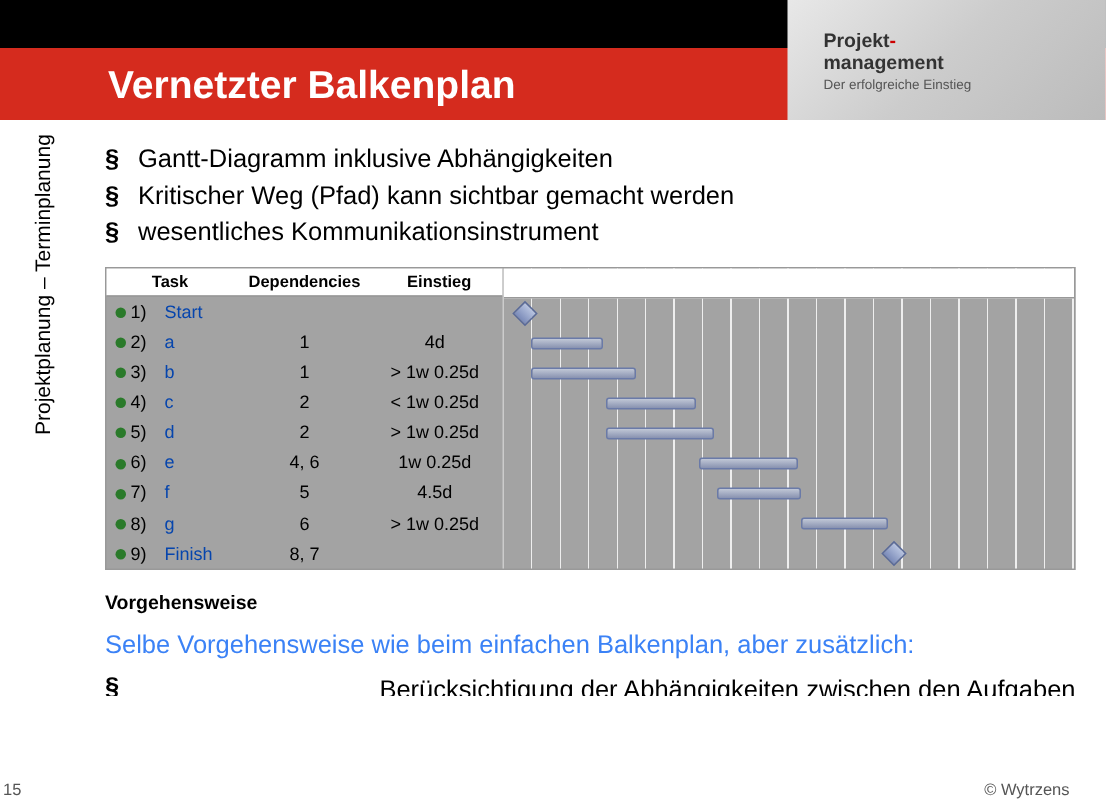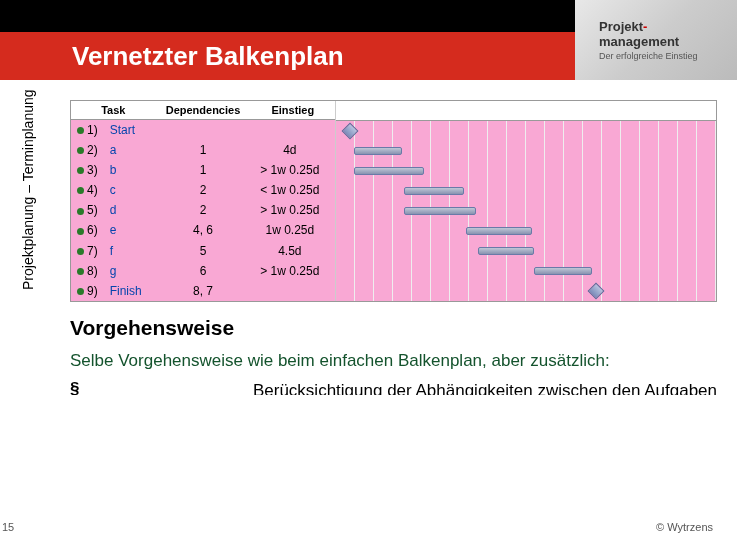--- a/index.html
+++ b/index.html
@@ -26,21 +26,21 @@
   }
   .titlebar h1 {
     color: #fff;
     font-size: 26px;
     font-weight: bold;
   }
   .logo-area {
     position: absolute;
     right: 0;
     top: -32px;
-    width: 162px;
+    width: 212px;
     height: 80px;
     background: linear-gradient(135deg, #e8e8e8 0%, #ccc 50%, #bbb 100%);
     display: flex;
     flex-direction: column;
     justify-content: center;
     padding-left: 24px;
   }
   .logo-area .l1 {
     font-size: 13px;
     font-weight: bold;
@@ -86,21 +86,21 @@
     transform: rotate(-90deg);
     transform-origin: left top;
     font-size: 14px;
     color: #000;
     white-space: nowrap;
   }
   .gantt-wrap {
     display: flex;
     border: 1px solid #999;
     font-size: 12px;
-    background: #f9a8d4;
+    background: #a3a3a3;
     margin-top: 6px;
   }
   .gantt-table {
     border-collapse: collapse;
     flex: 0 0 auto;
   }
   .gantt-table th {
     font-size: 11px;
     font-weight: bold;
     text-align: center;
@@ -170,27 +170,27 @@
     top: 4px;
     width: 12px;
     height: 12px;
     background: linear-gradient(#b8c4e0, #7a8ab8);
     border: 1px solid #5a6a98;
     transform: rotate(45deg);
   }
   .vorgehensweise {
     margin-top: 14px;
     font-weight: bold;
-    font-size: 21px;
+    font-size: 13px;
     color: #000;
   }
   .desc {
     margin-top: 10px;
     font-size: 17px;
-    color: #14532d;
+    color: #3b82f6;
     line-height: 1.35;
   }
   .cutoff {
     margin-top: 8px;
     font-size: 17px;
     color: #000;
     padding-left: 22px;
     position: relative;
     height: 14px;
     overflow: hidden;
@@ -231,20 +231,25 @@
     </div>
     <div class="l2">management</div>
     <div class="l3">Der erfolgreiche Einstieg</div>
   </div>
 </div>
 
 <div class="sidebar-label">Projektplanung – Terminplanung</div>
 
 <div class="content">
 
+  <ul class="bullets">
+    <li>Gantt-Diagramm inklusive Abhängigkeiten</li>
+    <li>Kritischer Weg (Pfad) kann sichtbar gemacht werden</li>
+    <li>wesentliches Kommunikationsinstrument</li>
+  </ul>
 
   <div class="gantt-wrap">
     <table class="gantt-table">
       <thead>
         <tr>
           <th colspan="2">Task</th>
           <th>Dependencies</th>
           <th>Einstieg</th>
         </tr>
       </thead>

